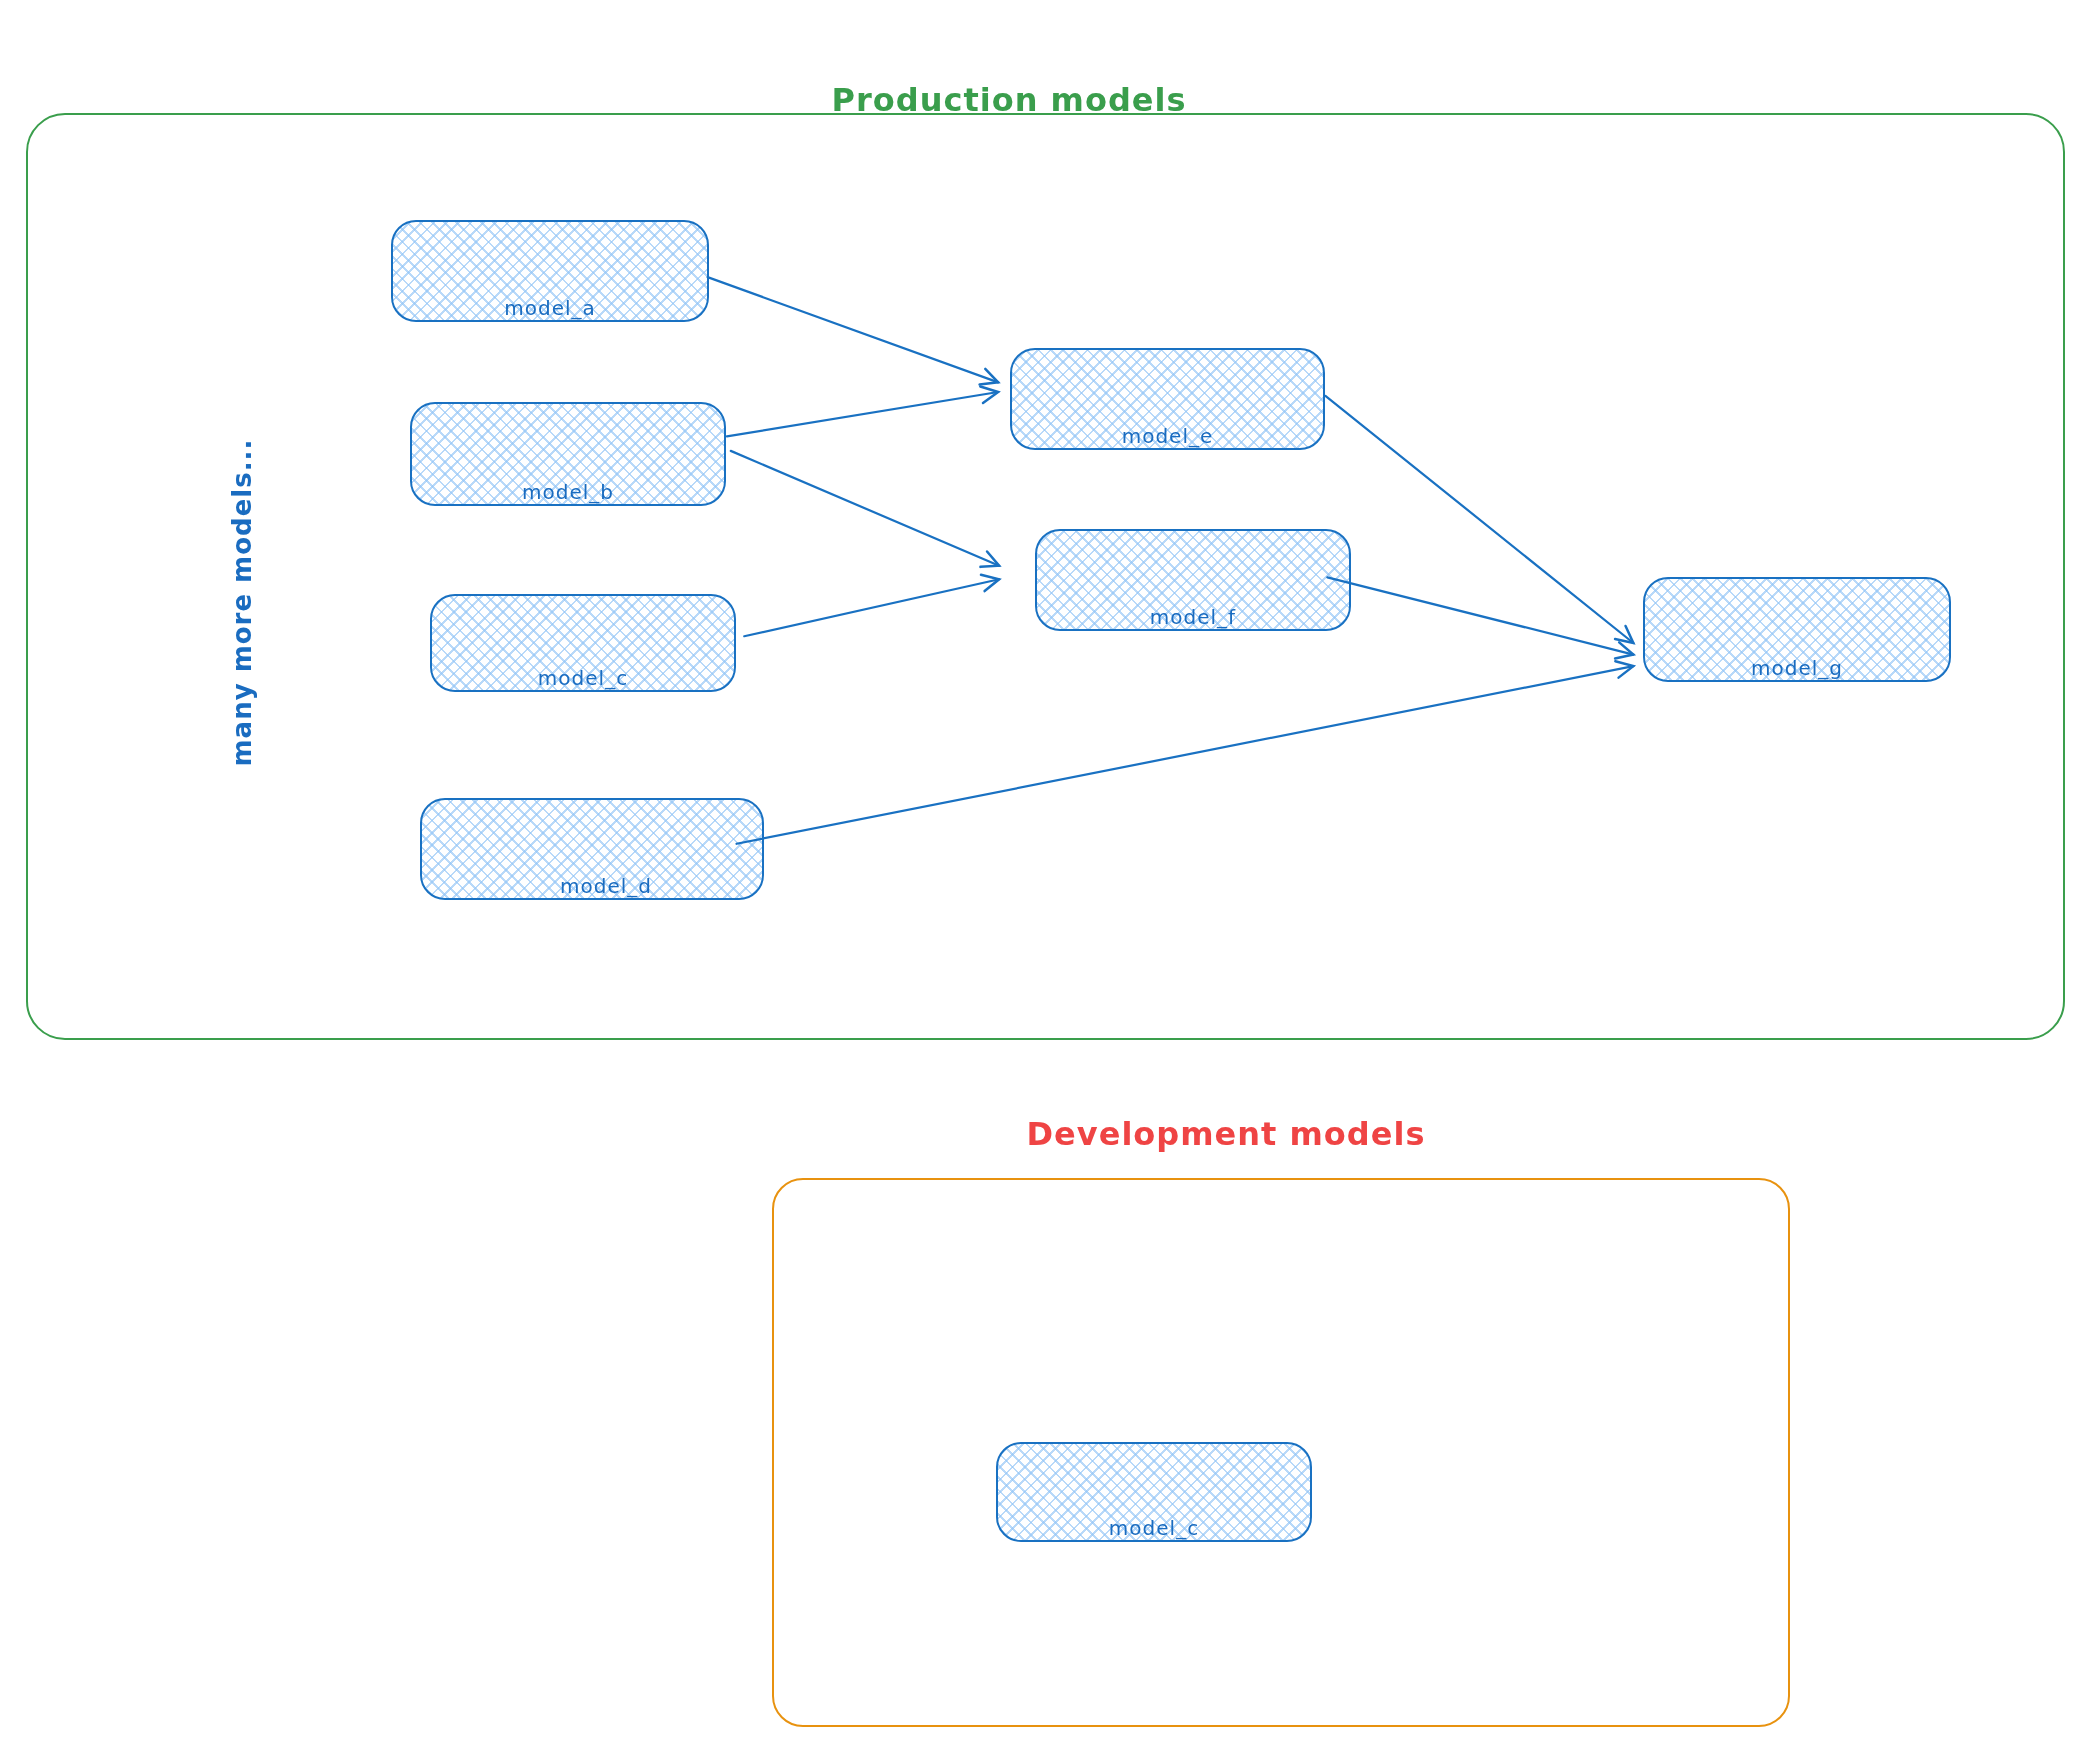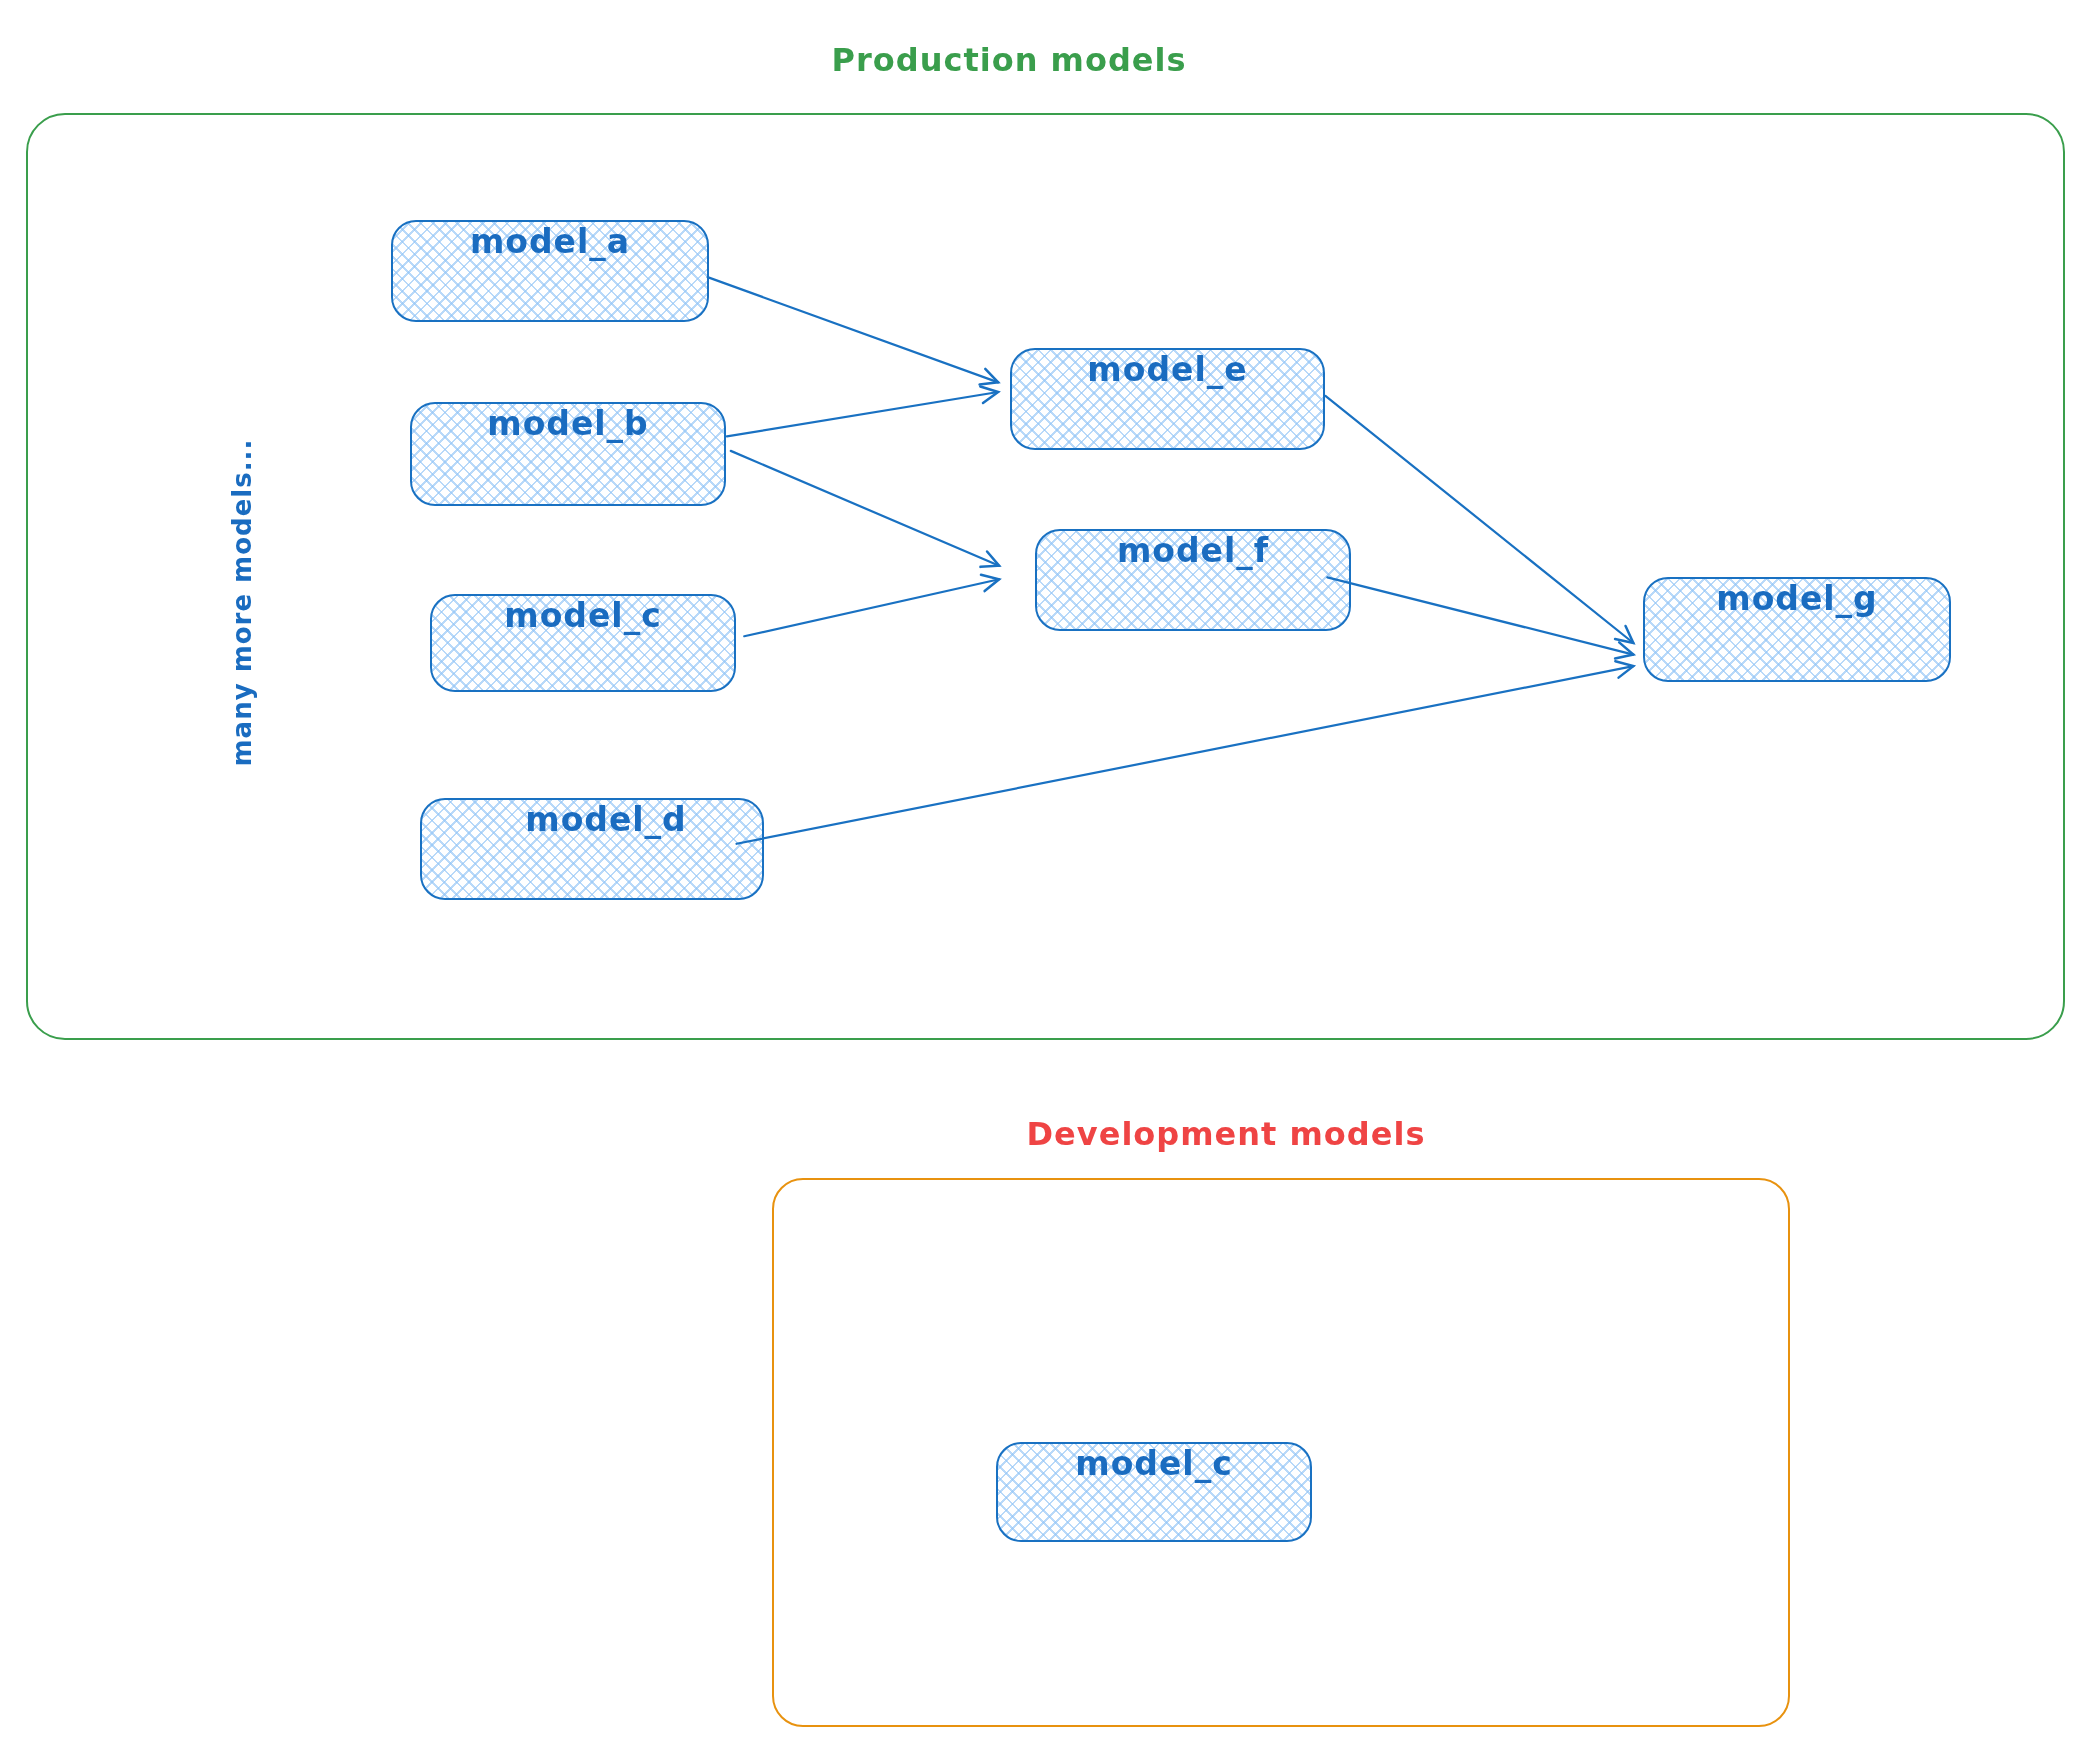--- a/index.html
+++ b/index.html
@@ -10,26 +10,26 @@
   .container-box{
     position:absolute;background:transparent;
     border:2.5px solid;border-radius:39px;
   }
   .container-box.production{border-color:#3a9e4c;}
   .container-box.development{border-color:#e8920f;border-radius:31px;}
   .zone-title{
     position:absolute;transform:translateX(-50%);
     font-size:32px;letter-spacing:1px;white-space:nowrap;font-weight:bold;
   }
-  .zone-title.production{color:#3a9e4c;}
+  .zone-title.production{color:#3a9e4c;margin-top:40px;}
   .zone-title.development{color:#ef4444;}
   .node{
-    position:absolute;display:flex;align-items:flex-start;justify-content:center;
+    position:absolute;display:flex;align-items:flex-end;justify-content:center;
     border:2.5px solid #1971c2;border-radius:25px;
-    color:#1a6cc0;font-size:33px;letter-spacing:1px;font-weight:bold;
+    color:#1a6cc0;font-size:20px;letter-spacing:1px;font-weight:normal;
     background-color:#ffffff;
     background-image:
       repeating-linear-gradient(45deg, rgba(147,197,246,0.65) 0 1.9px, transparent 1.9px 8.7px),
       repeating-linear-gradient(-45deg, rgba(147,197,246,0.65) 0 1.9px, transparent 1.9px 8.7px);
   }
   .side-note{
     position:absolute;width:309px;text-align:center;
     transform:rotate(-90deg);transform-origin:center center;
     color:#1a6cc0;font-size:26px;letter-spacing:1px;font-weight:bold;white-space:nowrap;
   }

